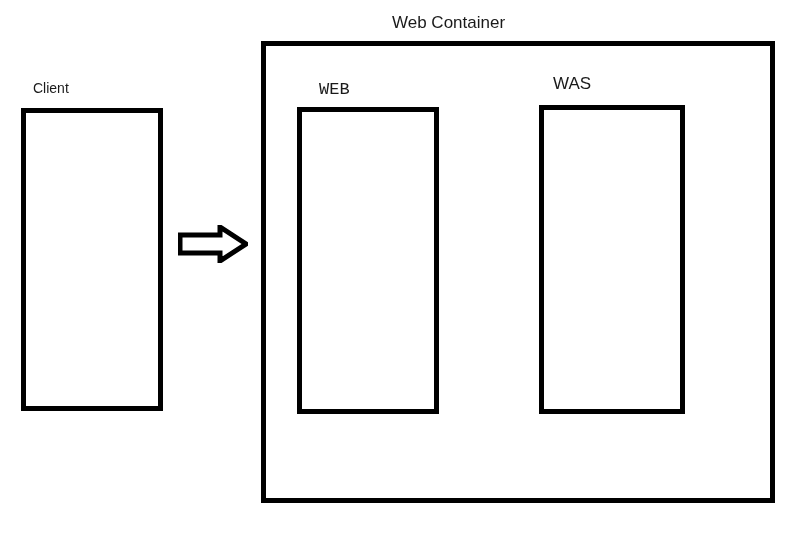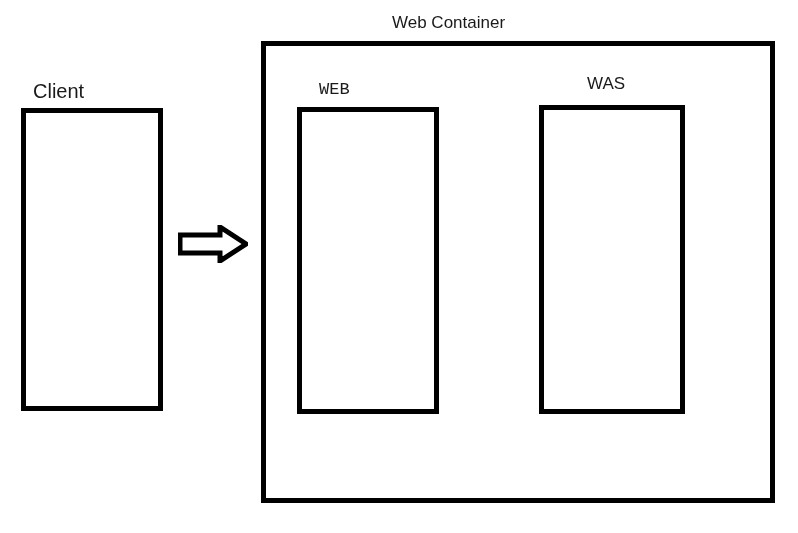--- a/index.html
+++ b/index.html
@@ -30,21 +30,21 @@
     color: #1a1a1a;
     white-space: nowrap;
     line-height: 1;
     font-weight: 400;
   }
 
   
   #client-label {
     left: 33px;
     top: 81px;
-    font-size: 20px;
+    font-size: 14px;
   }
   #client-box {
     left: 21px;
     top: 108px;
     width: 142px;
     height: 303px;
     border-width: 5px;
   }
 
   
@@ -84,21 +84,20 @@
     width: 142px;
     height: 307px;
     border-width: 5px;
   }
 
   
   #was-label {
     left: 553px;
     top: 75px;
     font-size: 17px;
-    margin-left: 34px;
   }
   #was-box {
     left: 539px;
     top: 105px;
     width: 146px;
     height: 309px;
     border-width: 5px;
   }
 </style>
 </head>

